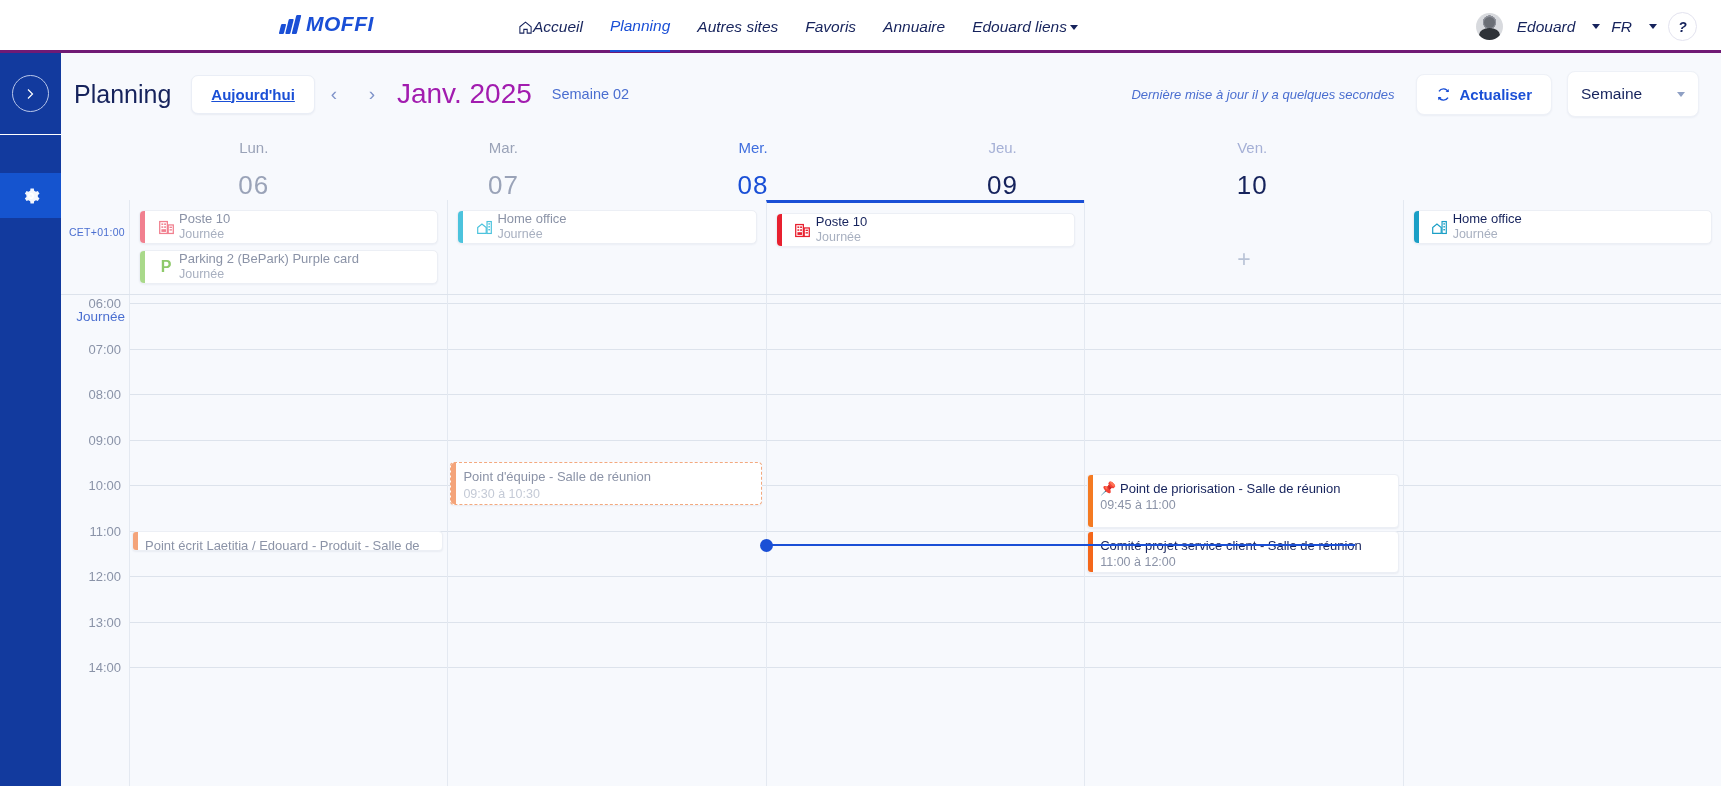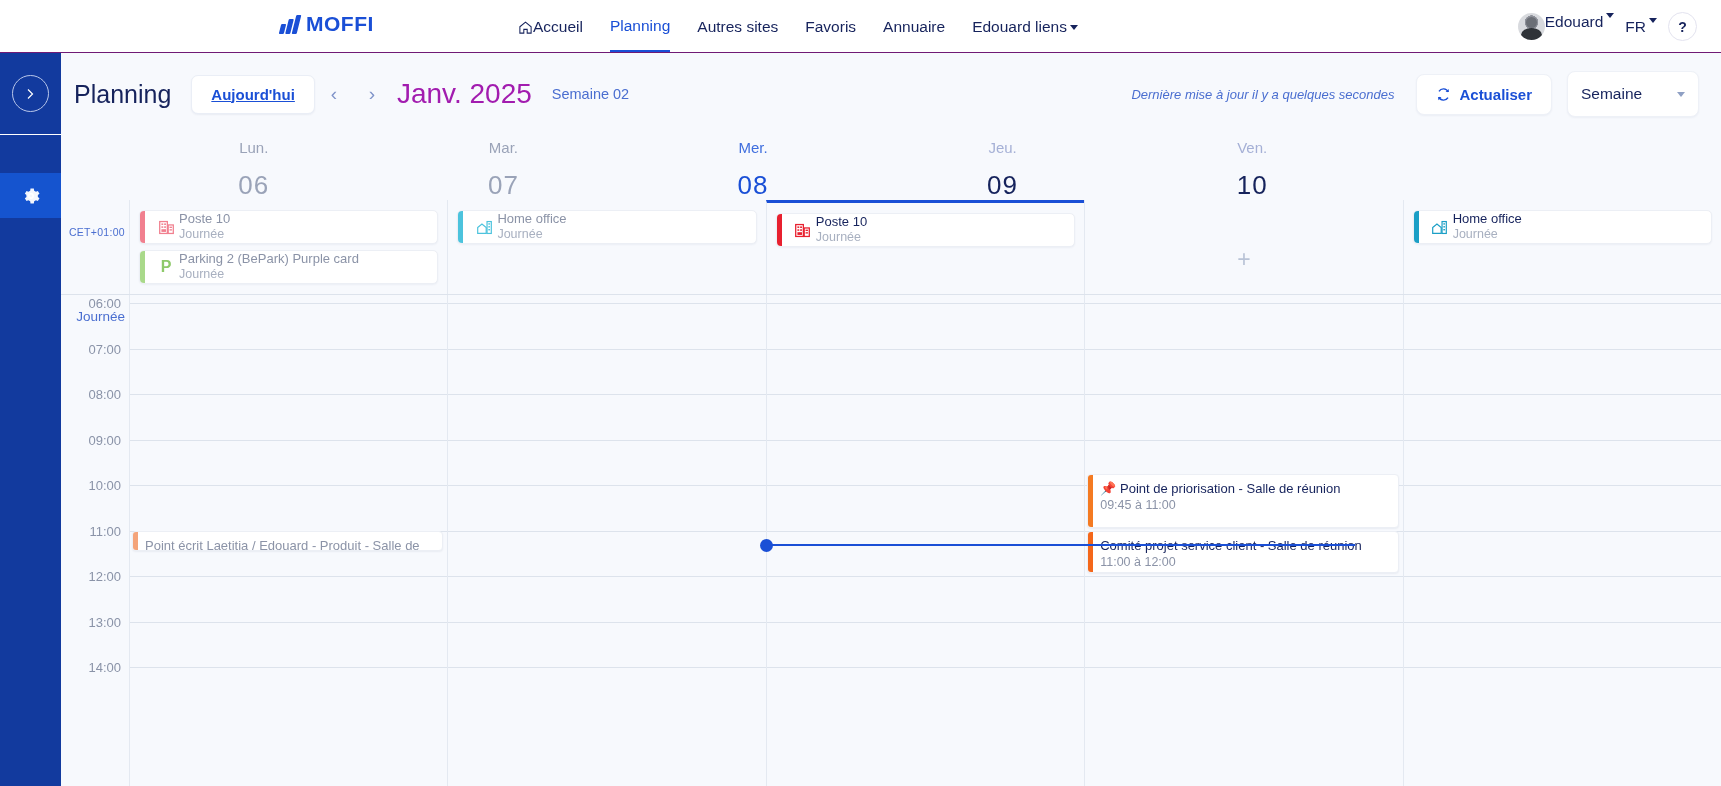--- a/index.html
+++ b/index.html
@@ -9,21 +9,22 @@
     background: #ffffff;
     overflow: hidden;
   }
 
   
   .topnav {
     position: absolute; left: 0; top: 0;
     width: 1721px; height: 53px;
     background: #ffffff;
     display: flex; align-items: center;
-    border-bottom: 1px solid #701a75;
+    border-bottom: 3px solid #701a75;
+    font-style: italic;
   }
   .brand {
     position: absolute; left: 280px; top: 12px;
     display: flex; align-items: center; gap: 7px;
     color: #1a4fd6;
   }
   .brand-mark { display: flex; align-items: flex-end; gap: 2px; height: 19px; }
   .brand-mark i {
     display: block; width: 5px; background: #1a4fd6;
     transform: skewX(-14deg); border-radius: 1px;
@@ -65,21 +66,21 @@
     content: ""; position: absolute; left: 3px; bottom: -2px;
     width: 21px; height: 14px; border-radius: 50% 50% 0 0;
     background: #2f3338;
   }
   .avatar::before {
     content: ""; position: absolute; left: 8px; top: 4px;
     width: 11px; height: 11px; border-radius: 50%;
     background: #6b6f76; z-index: 2;
   }
   .userbtn, .langbtn {
-    display: flex; align-items: flex-start; gap: 0;
+    display: flex; align-items: center; gap: 14px;
     font-size: 15.5px; color: #16235c; cursor: pointer;
   }
   .helpbtn {
     width: 29px; height: 29px; border-radius: 50%;
     border: 1px solid #e3e3ef; display: flex;
     align-items: center; justify-content: center;
     font-size: 14px; font-weight: bold; color: #16235c;
     cursor: pointer; background: #fff;
   }
 
@@ -502,20 +503,25 @@
         <div class="gcol" id="gcol1">
           <div class="hline" style="top:8px"></div>
           <div class="hline" style="top:53.5px"></div>
           <div class="hline" style="top:99px"></div>
           <div class="hline" style="top:144.5px"></div>
           <div class="hline" style="top:190px"></div>
           <div class="hline" style="top:235.5px"></div>
           <div class="hline" style="top:281px"></div>
           <div class="hline" style="top:326.5px"></div>
           <div class="hline" style="top:372px"></div>
+          <div class="ev dashed" style="top:167.25px;height:42.5px">
+            <span class="bar" style="background:#f4a47a"></span>
+            <div class="title" style="color:#8b93a7">Point d'équipe - Salle de réunion</div>
+            <div class="time" style="color:#c4cad6">09:30 à 10:30</div>
+          </div>
         </div>
         <div class="gcol" id="gcol2">
           <div class="hline" style="top:8px"></div>
           <div class="hline" style="top:53.5px"></div>
           <div class="hline" style="top:99px"></div>
           <div class="hline" style="top:144.5px"></div>
           <div class="hline" style="top:190px"></div>
           <div class="hline" style="top:235.5px"></div>
           <div class="hline" style="top:281px"></div>
           <div class="hline" style="top:326.5px"></div>

